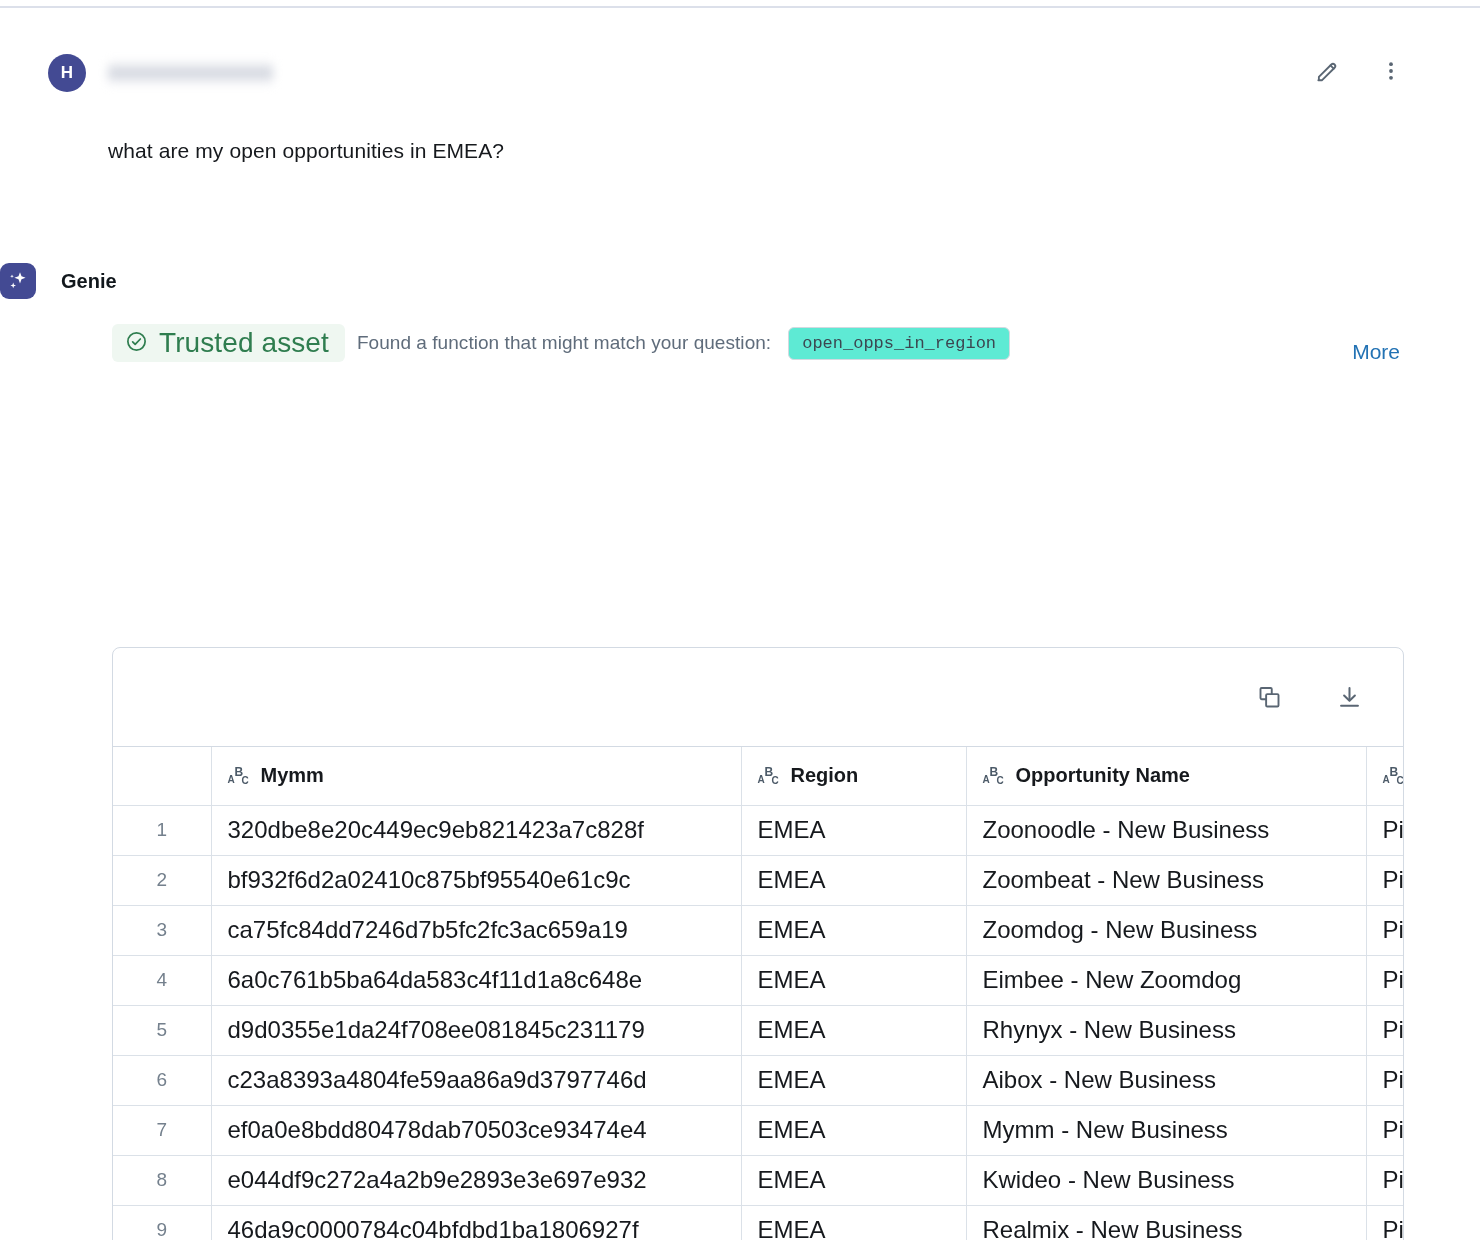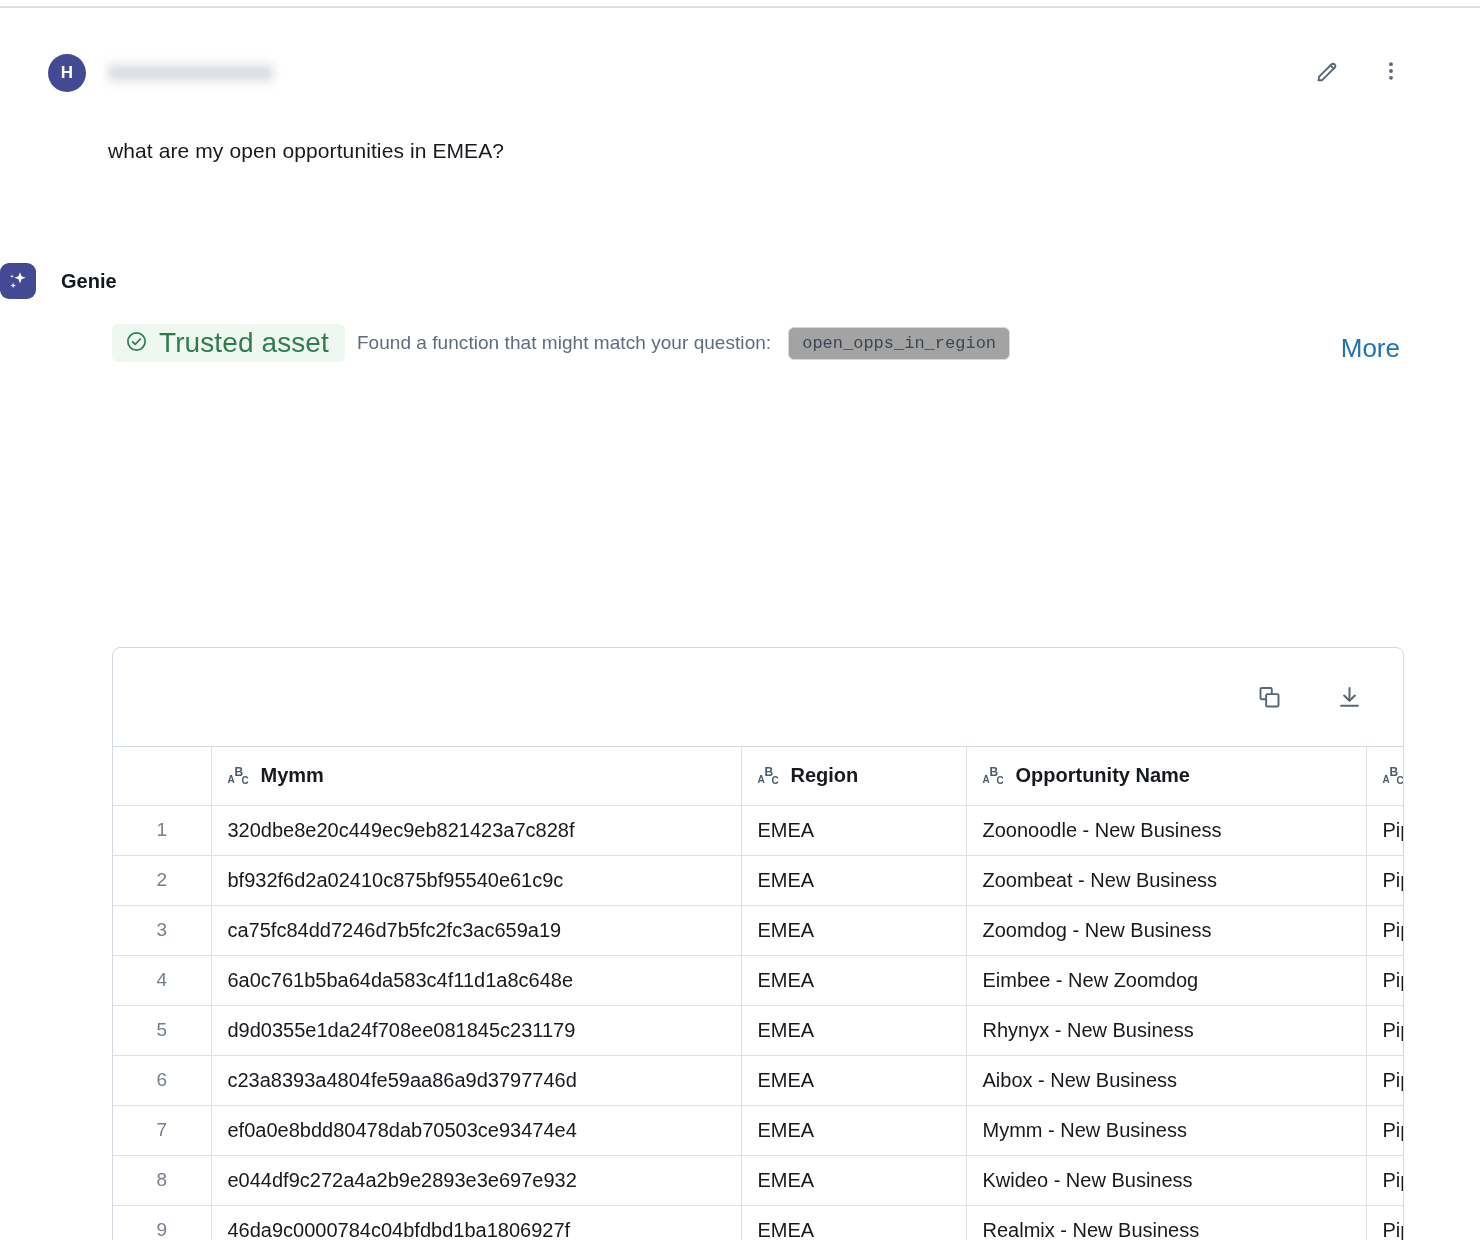--- a/index.html
+++ b/index.html
@@ -103,30 +103,30 @@
     font-size: 28px; color: #2f7d4f; letter-spacing: .1px;
   }
   .status-text {
     margin-left: 12px;
     font-size: 19px; color: #5f6c7b; letter-spacing: .05px;
   }
   .code-chip {
     margin-left: 17px;
     border: 1px solid #d3d9e0;
     border-radius: 6px;
-    background: #a3a3a3;
+    background: #5eead4;
     padding: 6px 13px;
     font-family: "Liberation Mono", "DejaVu Sans Mono", monospace;
     font-size: 17px;
     color: #3c4650;
     white-space: nowrap;
   }
   .more-link {
-    position: absolute; right: 80px; top: 9px;
-    font-size: 26px; color: #2272b4; cursor: pointer;
+    position: absolute; right: 80px; top: 16px;
+    font-size: 21px; color: #2272b4; cursor: pointer;
   }
 
   
   .table-card {
     position: absolute; left: 112px; top: 389px;
     width: 1292px; height: 686px;
     border: 1px solid #d3dae3;
     border-radius: 8px;
     background: #ffffff;
     overflow: hidden;
@@ -159,21 +159,21 @@
   table.grid col.c-name { width: 400px; }
   table.grid col.c-st   { width: 307px; }
 
   table.grid th, table.grid td {
     border-right: 1px solid #dbe1e8;
     border-bottom: 1px solid #dbe1e8;
     height: 50px;
     padding: 0 16px;
     text-align: left;
     font-weight: 400;
-    font-size: 20px;
+    font-size: 24px;
     color: #16191d;
     white-space: nowrap;
     overflow: hidden;
   }
   table.grid thead th {
     height: 58px;
     font-weight: 700;
     font-size: 20px;
     vertical-align: middle;
   }

